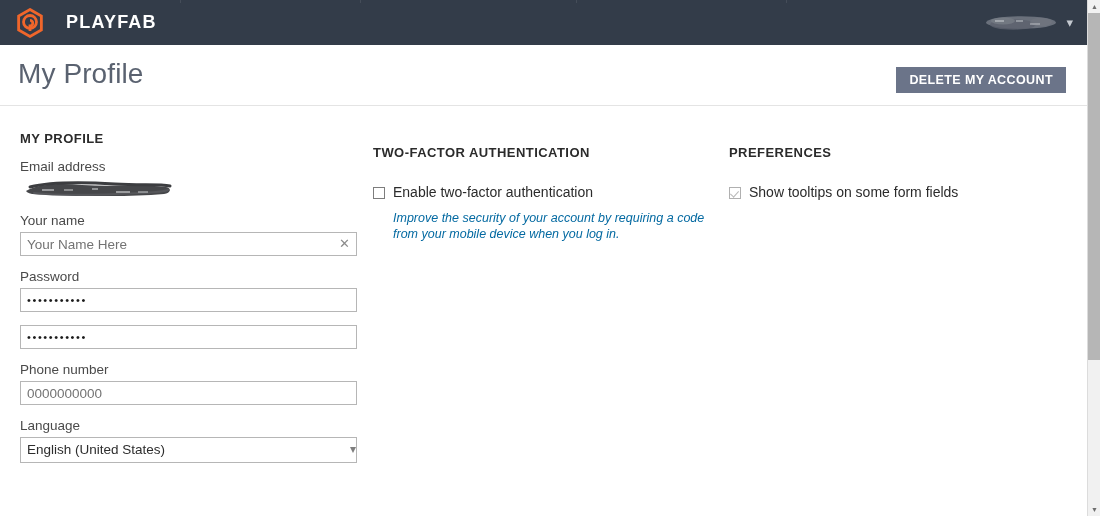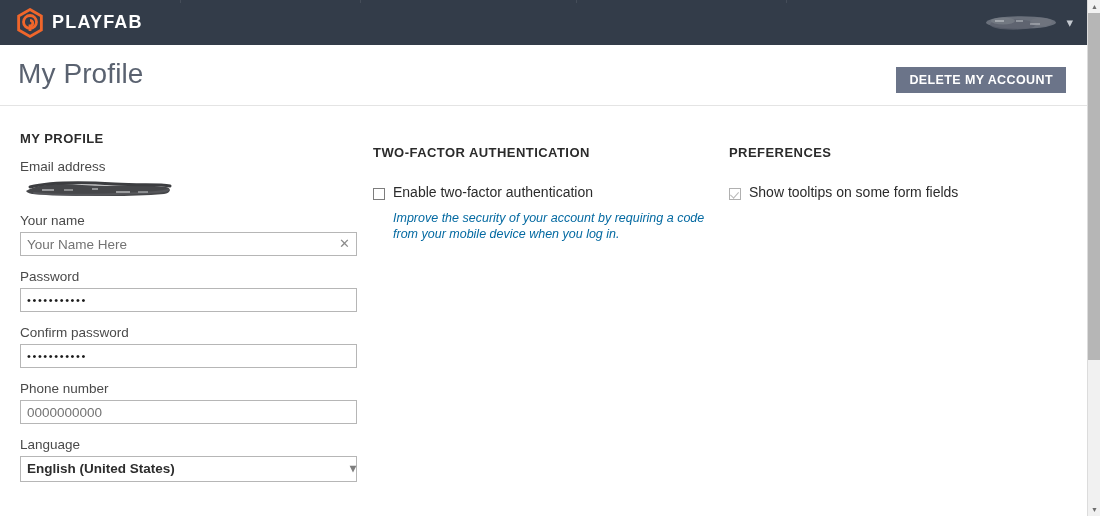--- a/index.html
+++ b/index.html
@@ -26,21 +26,21 @@
   .nav-dots {
     position: absolute; top: 0; left: 0; right: 0; bottom: 0;
     pointer-events: none;
   }
   .nav-dot-line {
     position: absolute; top: 0; bottom: 0; width: 1px;
     background-image: linear-gradient(to bottom,
       rgba(255,255,255,0.085) 0 3px, rgba(0,0,0,0) 3px 7px);
   }
   .brand {
-    display: flex; align-items: center; gap: 8px;
+    display: flex; align-items: center; gap: 22px;
     padding-left: 16px; height: 45px; z-index: 3;
   }
   .brand-logo { width: 28px; height: 30px; display: block; }
   .brand-name {
     color: #ffffff; font-size: 18px; font-weight: bold;
     letter-spacing: 1.2px;
   }
   .nav-right {
     position: absolute; right: 14px; top: 0; height: 45px;
     display: flex; align-items: center; gap: 7px; z-index: 3;
@@ -107,39 +107,39 @@
     outline: none;
   }
   .input-clear {
     position: absolute; right: 7px; top: 3px;
     font-size: 13px; color: #8b8b8b; cursor: pointer;
     line-height: 18px; user-select: none;
   }
   .pw-dots {
     letter-spacing: 1.6px; font-size: 11px; color: #1b1b1b;
   }
-  .select-wrap { position: relative; width: 345px; font-weight: bold; }
+  .select-wrap { position: relative; width: 345px; }
   .select-input {
     width: 337px; height: 26px;
     border: 1px solid #b6b6b6; background: #ffffff;
     font-size: 13.5px; color: #2d2d2d;
     padding: 0 22px 0 6px; line-height: 24px;
   }
   .select-caret {
     position: absolute; right: 9px; top: 5px;
     color: #7e7e7e; font-size: 12px; line-height: 14px;
     pointer-events: none;
   }
 
   .redacted-email { margin-top: 1px; width: 160px; height: 22px; }
   .redacted-email svg { display: block; }
 
   
   .check-row {
-    display: flex; align-items: center; gap: 8px;
+    display: flex; align-items: flex-start; gap: 8px;
     margin-top: 24px;
   }
   .cbox {
     width: 12px; height: 12px; border: 1px solid #7d7d7d;
     background: #fff; flex: 0 0 auto; margin-top: 3px;
     position: relative; cursor: pointer;
   }
   .cbox.checked { border-color: #b0b0b0; }
   .cbox.checked::after {
     content: ""; position: absolute;
@@ -250,21 +250,20 @@
       </div>
 
       <div class="field">
         <span class="field-label">Password</span>
         <div class="input-wrap">
           <input class="text-input pw-dots" type="text" value="•••••••••••" style="">
         </div>
       </div>
 
       <div class="field">
-        <span class="field-label">Confirm password</span>
         <div class="input-wrap">
           <input class="text-input pw-dots" type="text" value="•••••••••••" style="">
         </div>
       </div>
 
       <div class="field">
         <span class="field-label">Phone number</span>
         <div class="input-wrap">
           <input class="text-input" type="text" value="0000000000" style="">
         </div>

